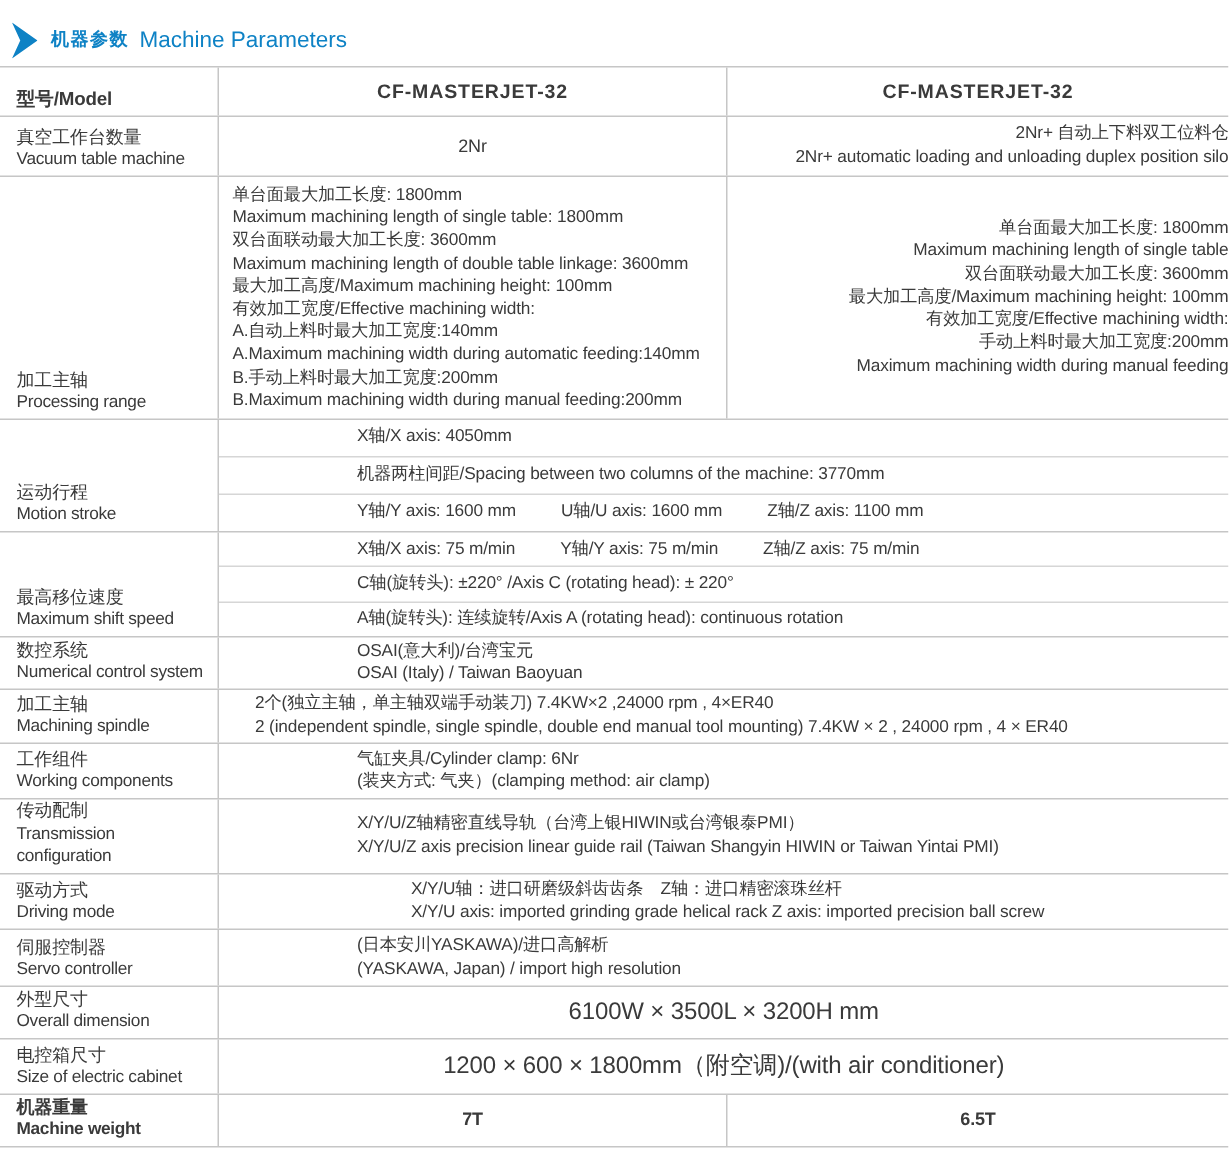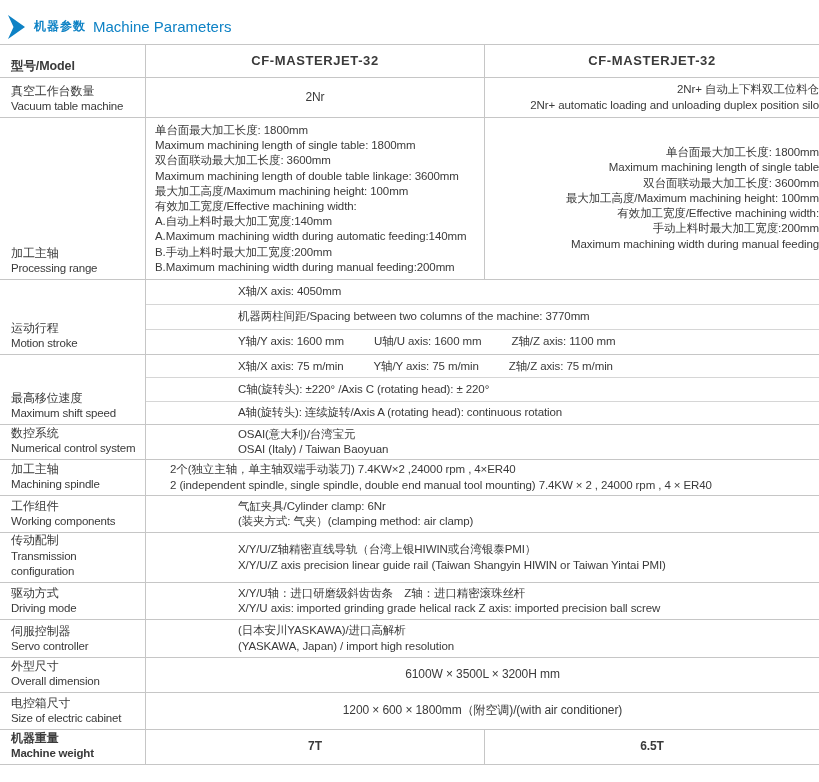--- a/index.html
+++ b/index.html
@@ -62,34 +62,34 @@
   .sub-row:last-child{border-bottom:none;}
   .seg{margin-right:30px;white-space:nowrap;}
   
   .span-cell{
     flex:1 1 auto;display:flex;flex-direction:column;justify-content:center;
     padding-left:92px;
   }
   .span-cell.tight{padding-left:24px;}
   .span-center{
     flex:1 1 auto;display:flex;align-items:center;justify-content:center;
-    text-align:center;font-size:12px;
+    text-align:center;font-size:16px;
   }
   .value-center{font-size:12px;}
   
   .h-model{height:33px;}
   .h-vac{height:40px;}
   .h-proc{height:162px;}
   .h-motion{height:75px;}
   .h-shift{height:70px;}
   .h-nc{height:35px;}
   .h-spindle{height:36px;}
   .h-work{height:37px;}
   .h-trans{height:50px;}
-  .h-drive{height:37px;}
+  .h-drive{height:37px;gap:36px;}
   .h-servo{height:38px;}
   .h-dim{height:35px;}
   .h-cab{height:37px;}
   .h-weight{height:35px;font-weight:bold;}
 </style>
 </head>
 <body>
 
 <div class="page">
 

